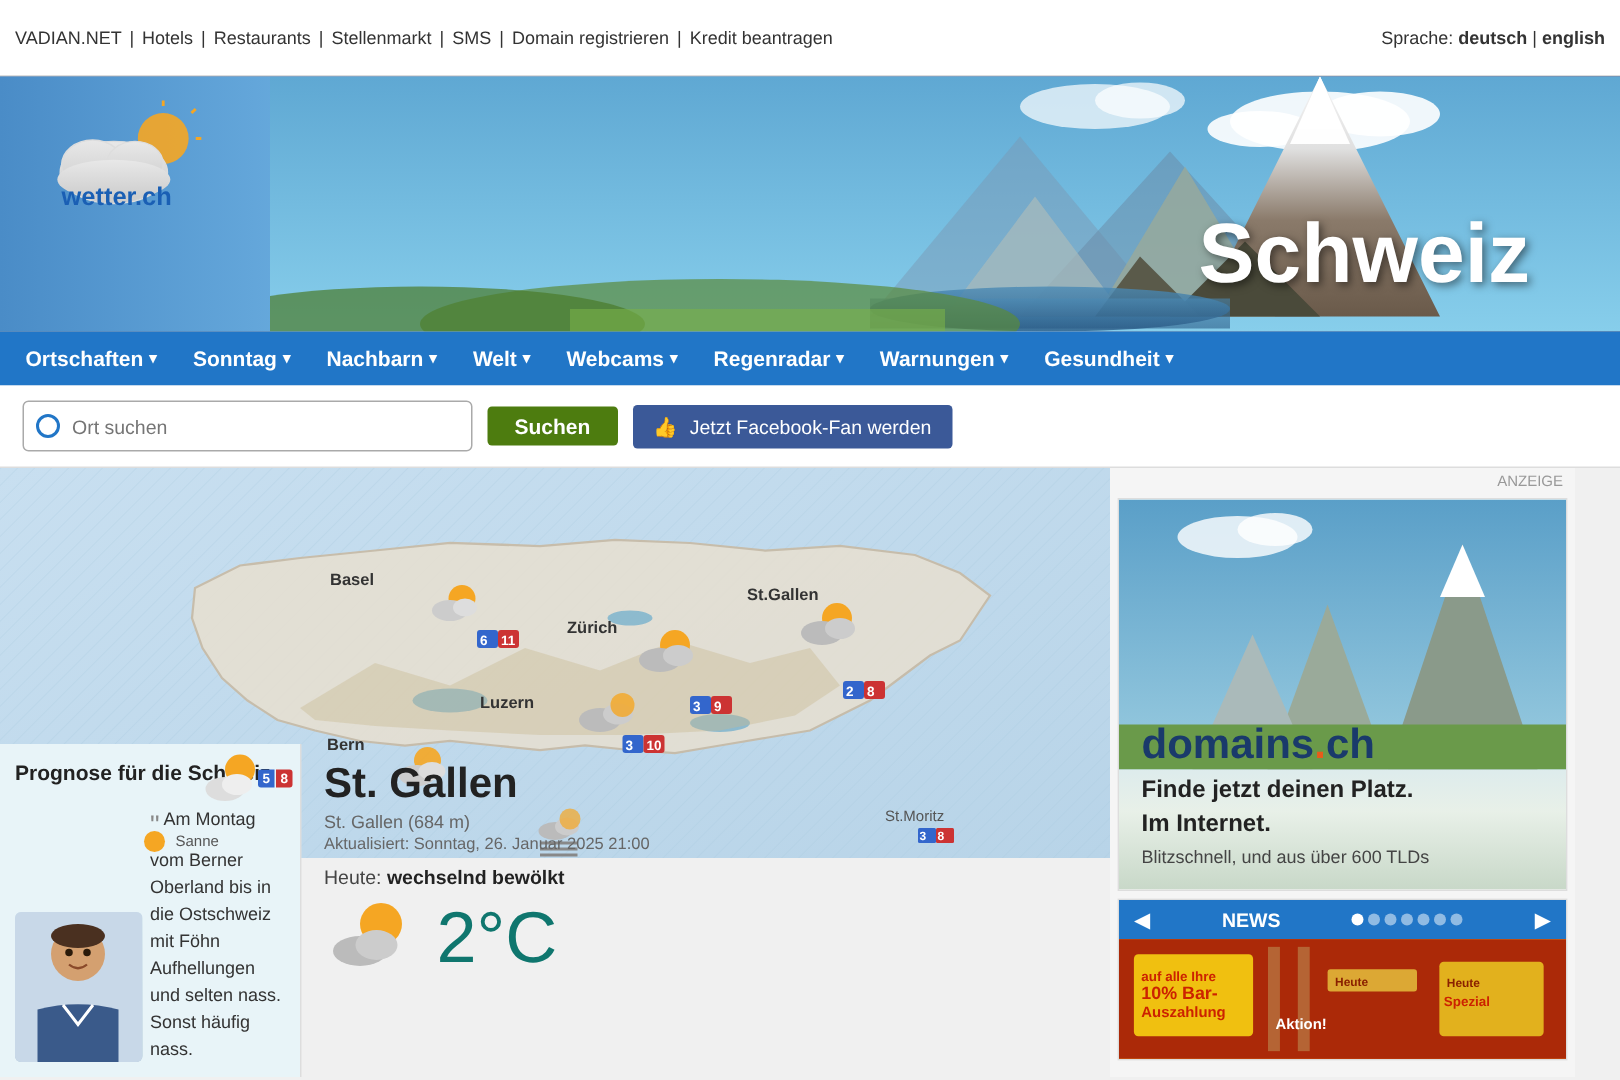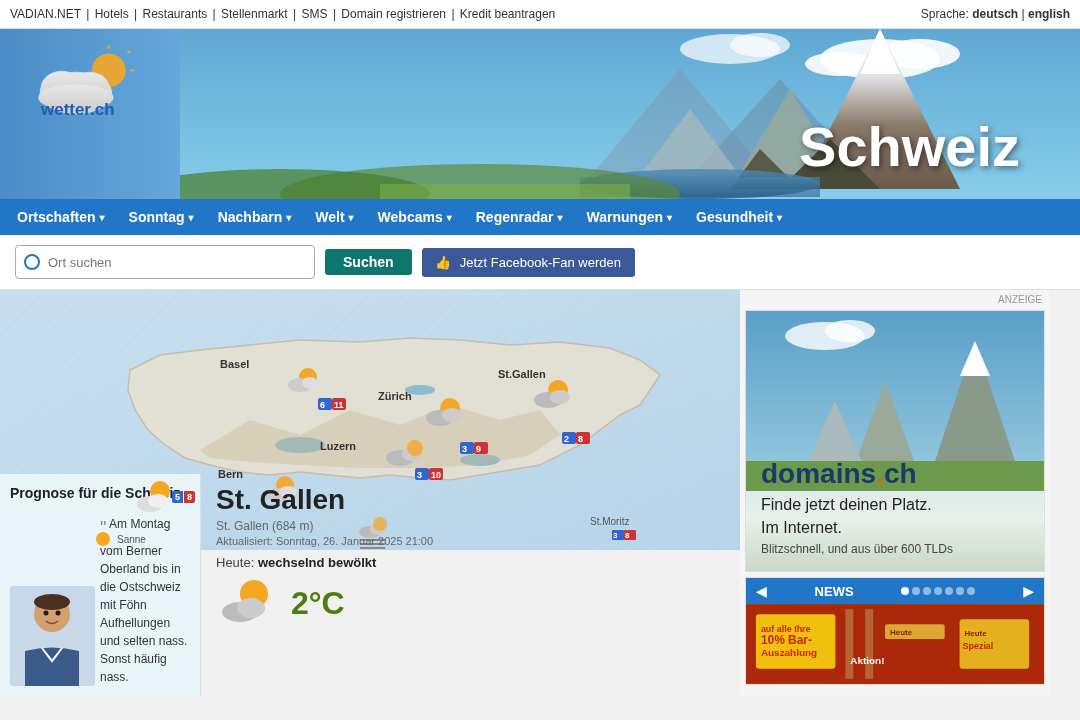--- a/index.html
+++ b/index.html
@@ -2,21 +2,21 @@
 <html><head>
   <meta charset="utf-8">
   <style>
     * { margin: 0; padding: 0; box-sizing: border-box; }
     body { font-family: Arial, sans-serif; font-size: 13px; background: #f0f0f0; width: 1080px; }
 
     
     #top-bar {
       background: #fff;
       border-bottom: 1px solid #ddd;
-      padding: 7px 10px;
+      padding: 18px 10px;
       font-size: 12px;
       color: #333;
       display: flex;
       justify-content: space-between;
       align-items: center;
     }
     #top-bar a { color: #333; text-decoration: none; }
     .top-bar-left span { margin: 0 2px; }
     .lang-links a { color: #1a5fb4; font-weight: bold; }
 
@@ -112,21 +112,21 @@
       flex-shrink: 0;
     }
     .search-input-wrap input {
       border: none;
       outline: none;
       font-size: 13px;
       color: #999;
       width: 100%;
     }
     .search-btn {
-      background: #0f766e;
+      background: #4d7c0f;
       color: white;
       border: none;
       border-radius: 3px;
       padding: 5px 18px;
       font-size: 14px;
       font-weight: bold;
       cursor: pointer;
     }
     .fb-btn {
       background: #3b5998;
@@ -194,23 +194,23 @@
       color: #444;
       margin-bottom: 6px;
     }
     .city-today strong { color: #222; }
     .city-temp-row {
       display: flex;
       align-items: center;
       gap: 15px;
     }
     .big-temp {
-      font-size: 32px;
-      font-weight: bold;
-      color: #4d7c0f;
+      font-size: 48px;
+      font-weight: normal;
+      color: #0f766e;
     }
 
     
     #sidebar {
       width: 310px;
       background: #f5f5f5;
       padding: 0;
     }
     .ad-label {
       text-align: right;
@@ -241,21 +241,21 @@
     }
     .ad-logo-text {
       font-size: 28px;
       font-weight: bold;
       color: #1a3a6b;
       margin-bottom: 6px;
     }
     .ad-logo-dot { color: #e85c1a; }
     .ad-tagline {
       font-size: 16px;
-      font-weight: normal;
+      font-weight: bold;
       color: #222;
       margin-bottom: 5px;
     }
     .ad-sub {
       font-size: 12px;
       color: #444;
     }
     .ad-close { position: absolute; top: 4px; right: 4px; font-size: 14px; cursor: pointer; color: #999; }
 
     

